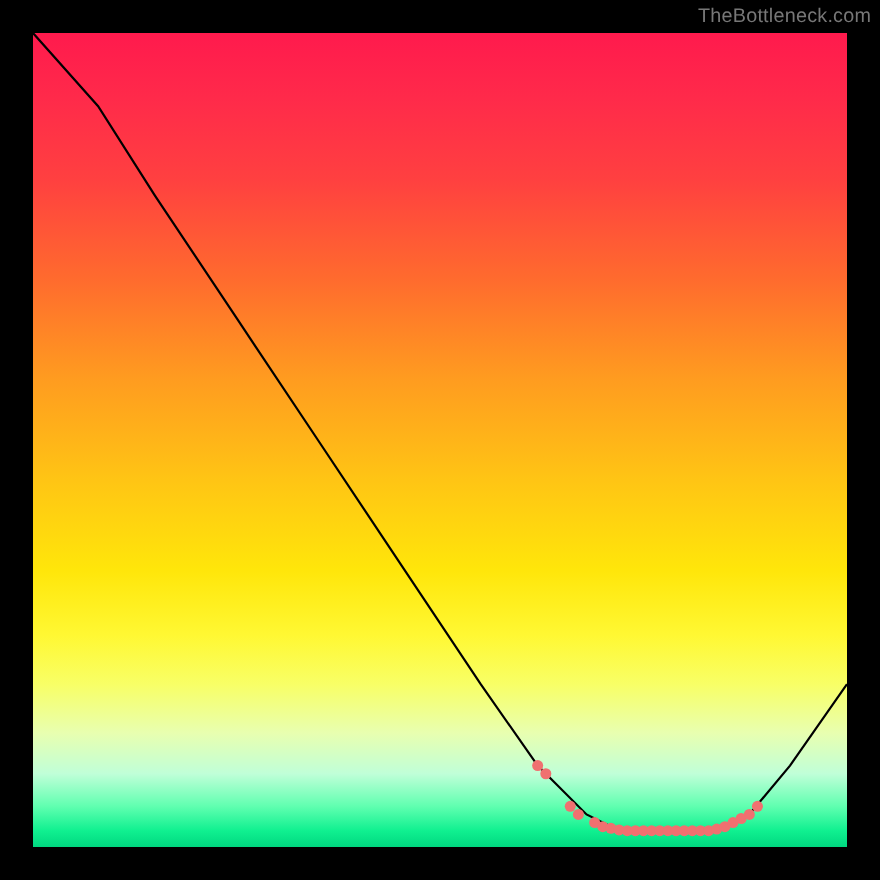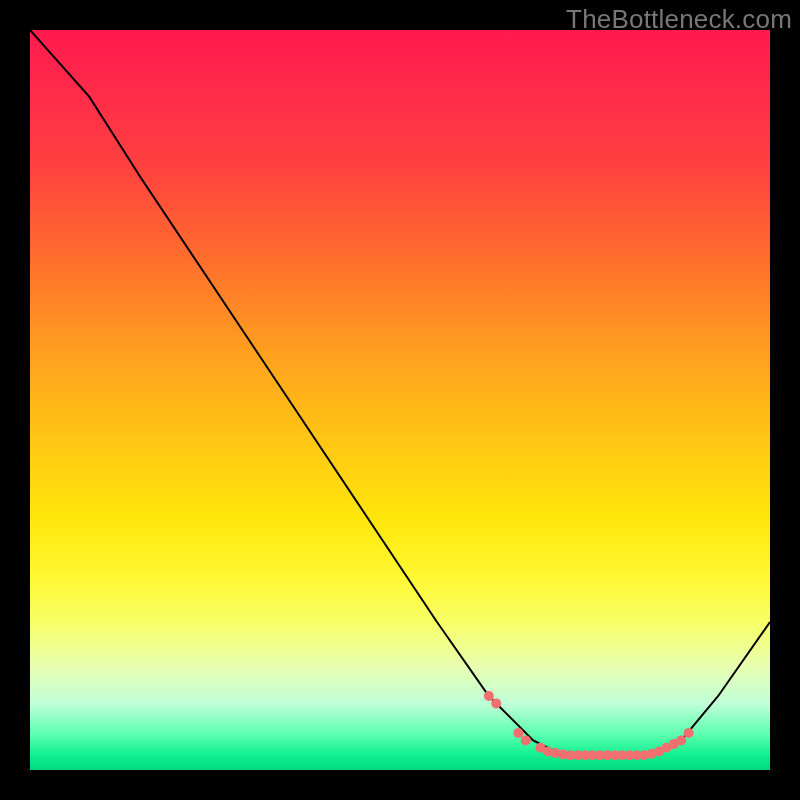--- a/index.html
+++ b/index.html
@@ -38,21 +38,21 @@
       #60ffb0 95%,
       #10f090 98%,
       #00d880 100%
     );
   }
   .watermark {
     position: absolute;
     top: 4px;
     right: 8px;
     color: #777;
-    font-size: 26px;
+    font-size: 18px;
     letter-spacing: 0.2px;
     font-weight: 500;
     text-align: center;
   }
   svg.curve {
     position: absolute;
     left: 0;
     top: 0;
     width: 740px;
     height: 740px;

